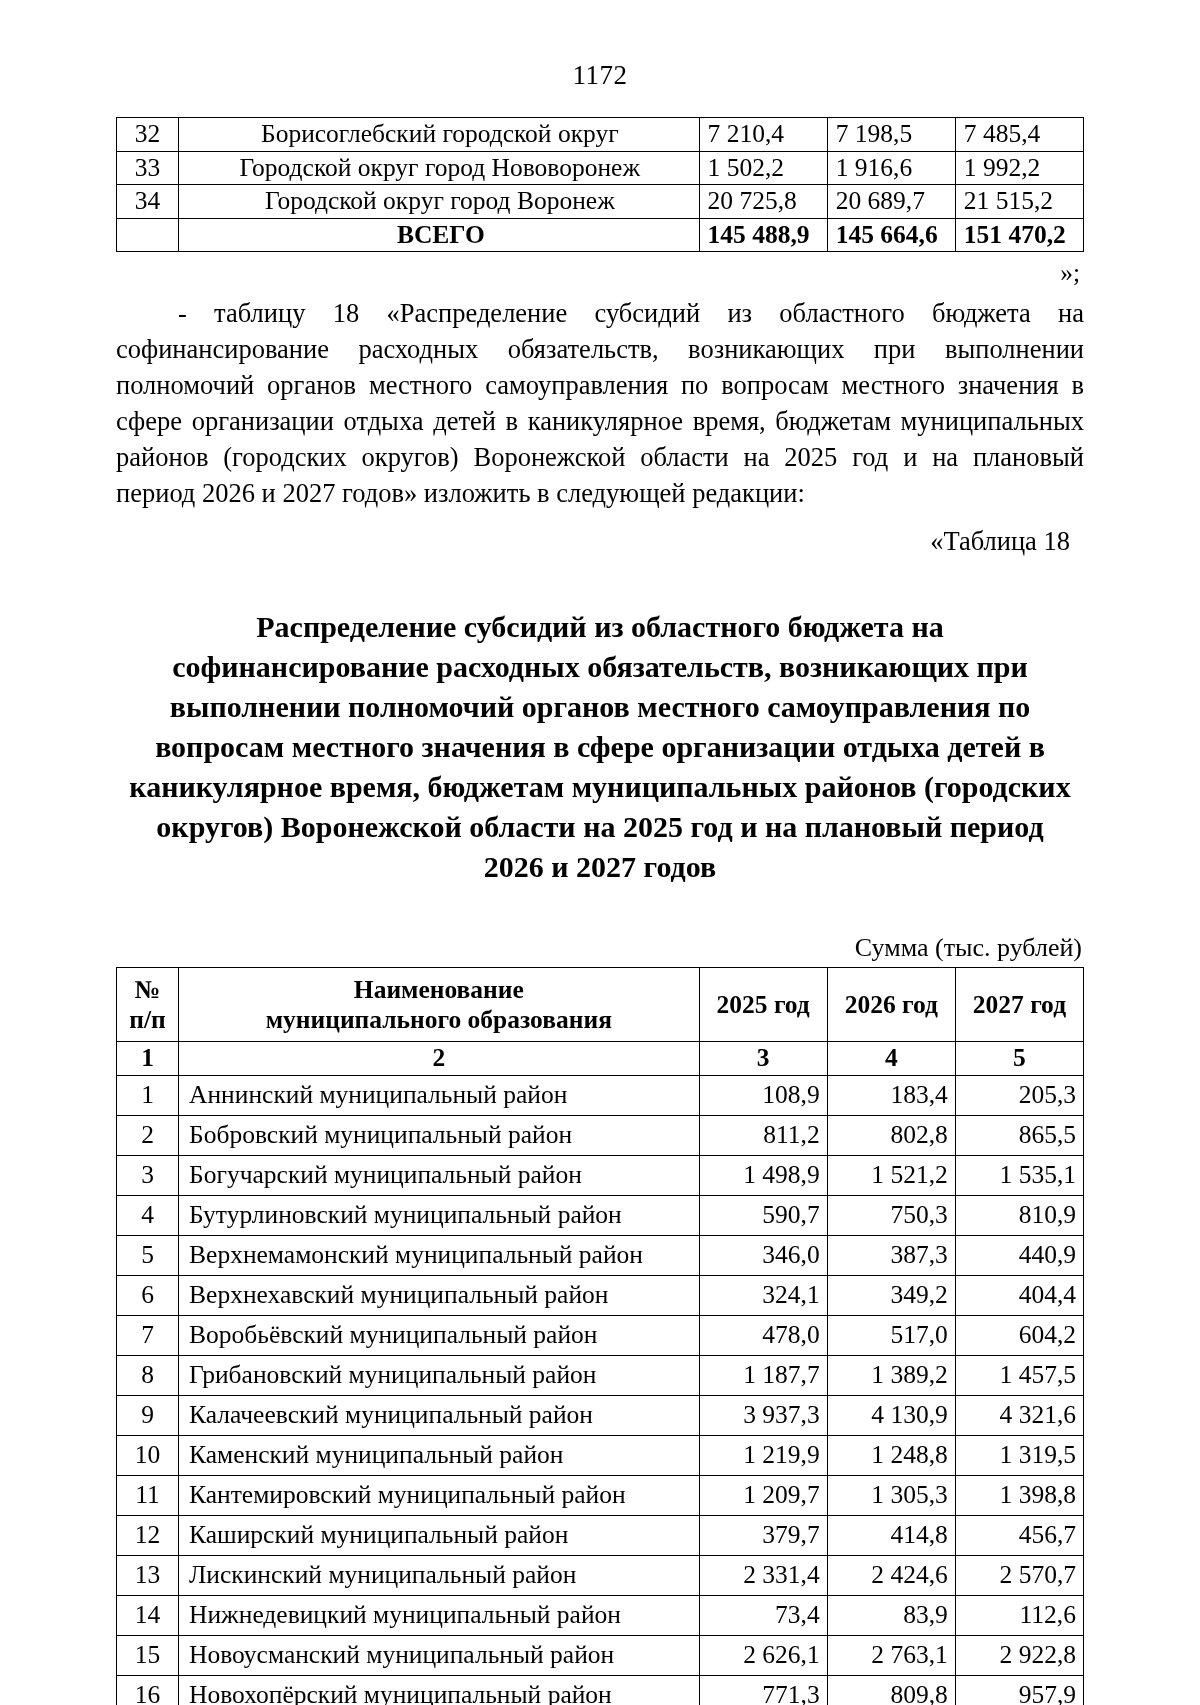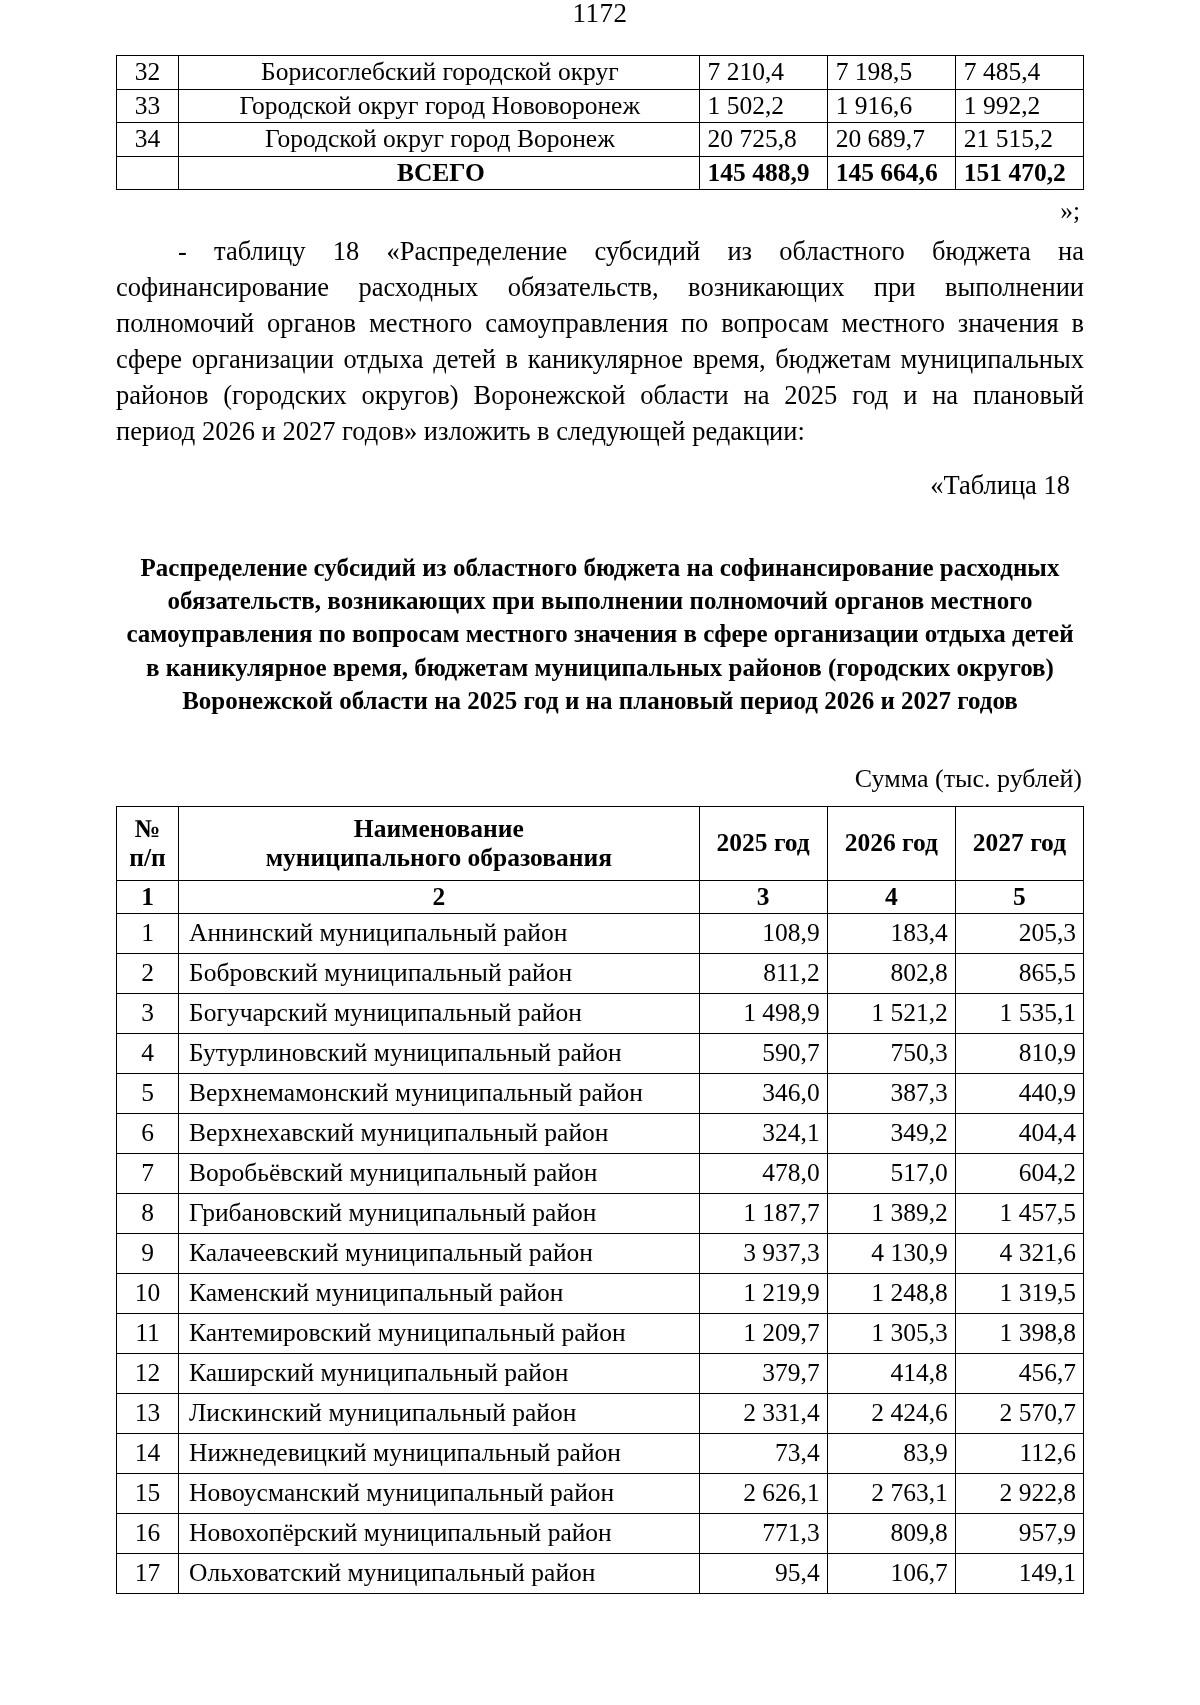--- a/index.html
+++ b/index.html
@@ -21,20 +21,21 @@
     box-sizing: border-box;
     padding: 0 116px;
     position: relative;
   }
 
   
   .page-number {
     text-align: center;
     font-size: 27px;
     line-height: 1;
+    padding-top: 62px;
     letter-spacing: 0.5px;
   }
 
   
   table {
     border-collapse: collapse;
     width: 968px;
     table-layout: fixed;
   }
   table td, table th {
@@ -72,40 +73,40 @@
     line-height: 1.355;
     text-align: justify;
     text-indent: 62px;
     margin-top: 8px;
     hyphens: none;
   }
 
   .table-ref {
     text-align: right;
     font-size: 26.5px;
-    margin-top: 20px;
+    margin-top: 14px;
     padding-right: 14px;
   }
 
   
   .doc-title {
     text-align: center;
-    font-size: 25px;
+    font-size: 30px;
     font-weight: bold;
     line-height: 1.335;
     margin-top: 50px;
     padding: 0 10px;
   }
 
   
   .units {
     text-align: right;
     font-size: 26px;
     margin-top: 46px;
-    margin-bottom: 12px;
+    margin-bottom: 4px;
     padding-right: 2px;
   }
 
   
   .tbl-main col.c-num  { width: 62px; }
   .tbl-main col.c-name { width: 520px; }
   .tbl-main col.c-y    { width: 128px; }
 
   .tbl-main th {
     text-align: center;

